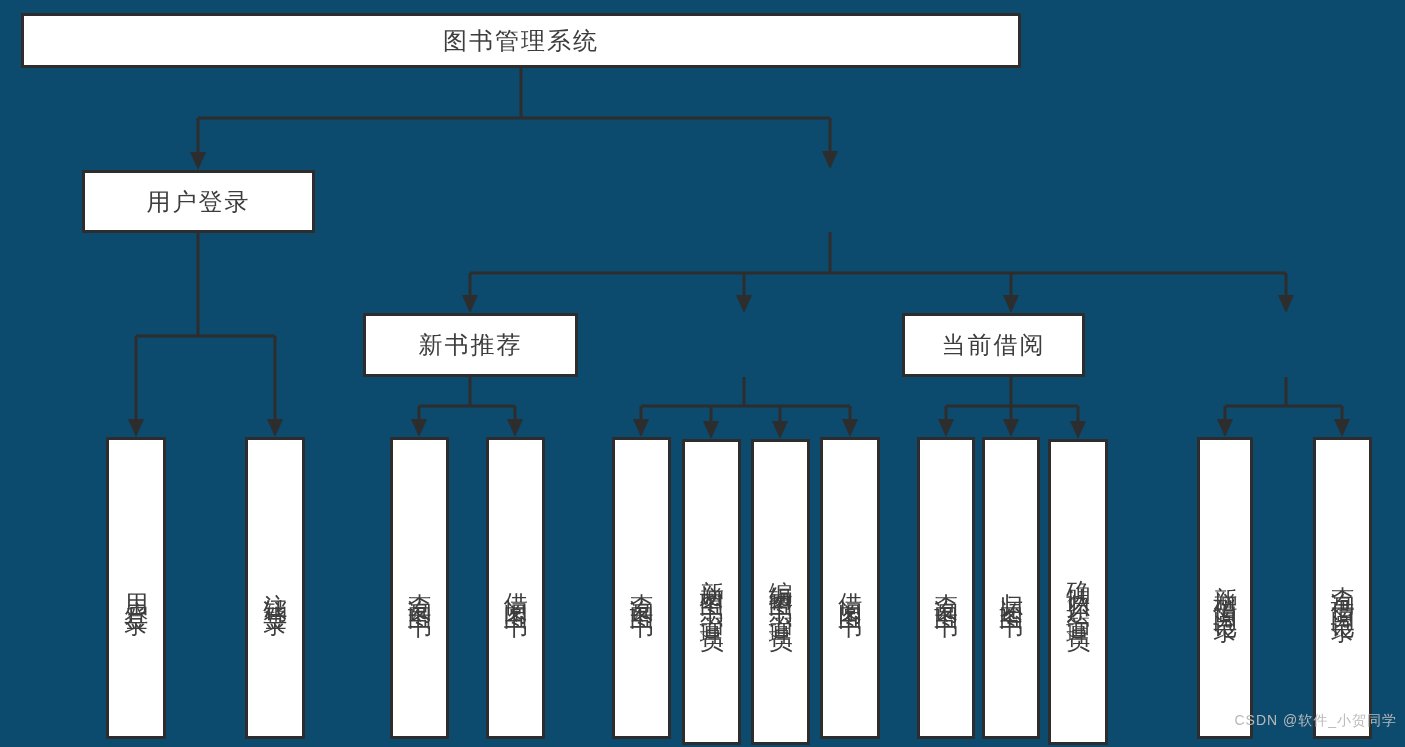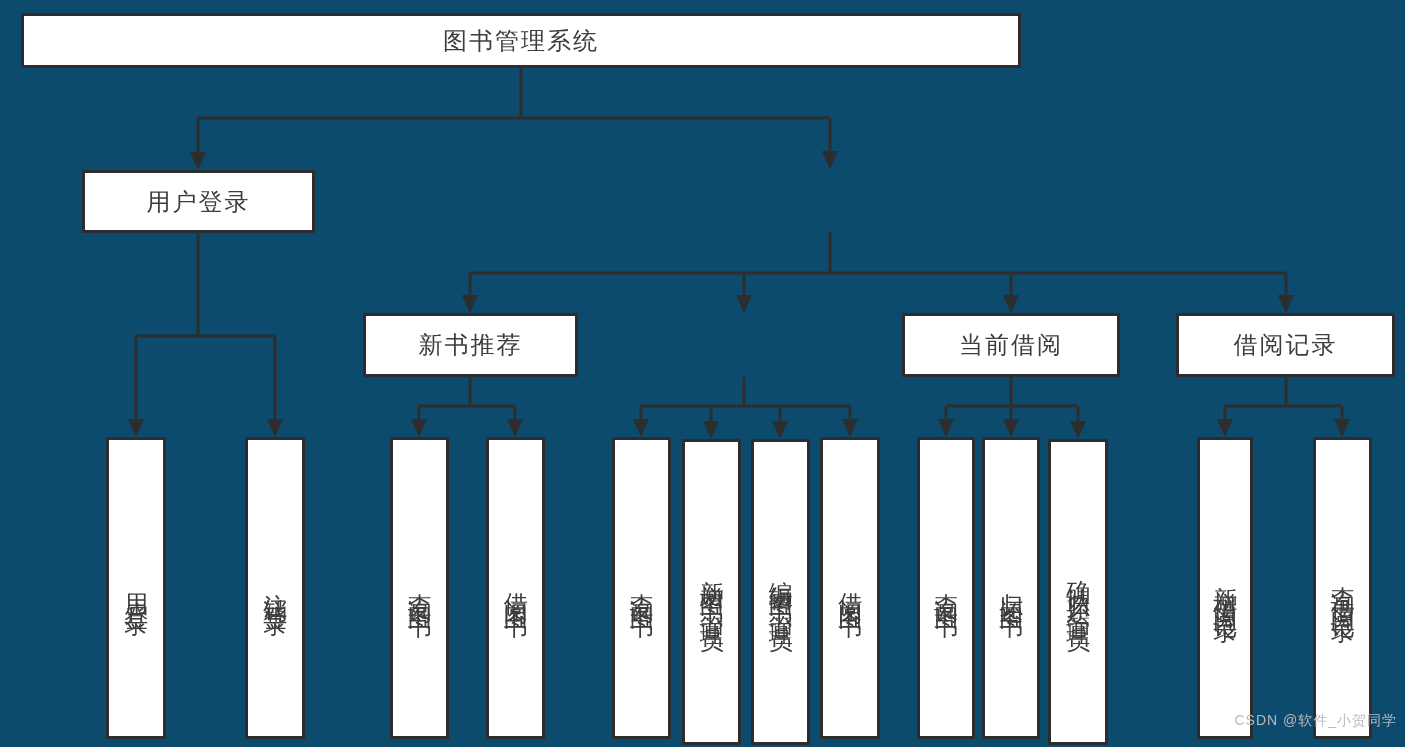--- a/index.html
+++ b/index.html
@@ -101,25 +101,22 @@
     <span>图书管理系统</span>
   </div>
 
   <div class="node h" style="left:82px;top:170px;width:233px;height:63px">
     <span>用户登录</span>
   </div>
 
   <div class="node h" style="left:363px;top:313px;width:215px;height:64px">
     <span>新书推荐</span>
   </div>
-  <div class="node h" style="left:902px;top:313px;width:218px;height:64px">
+  <div class="node h" style="left:902px;top:313px;width:183px;height:64px">
     <span>当前借阅</span>
-  </div>
-  <div class="node h" style="left:1176px;top:313px;width:219px;height:64px">
-    <span>借阅记录</span>
   </div>
 
   <div class="node v" style="left:106px;top:437px;width:60px;height:302px">
     <span>用户登录</span>
   </div>
   <div class="node v" style="left:245px;top:437px;width:60px;height:302px">
     <span>注销登录</span>
   </div>
 
   <div class="node v" style="left:390px;top:437px;width:59px;height:302px">

